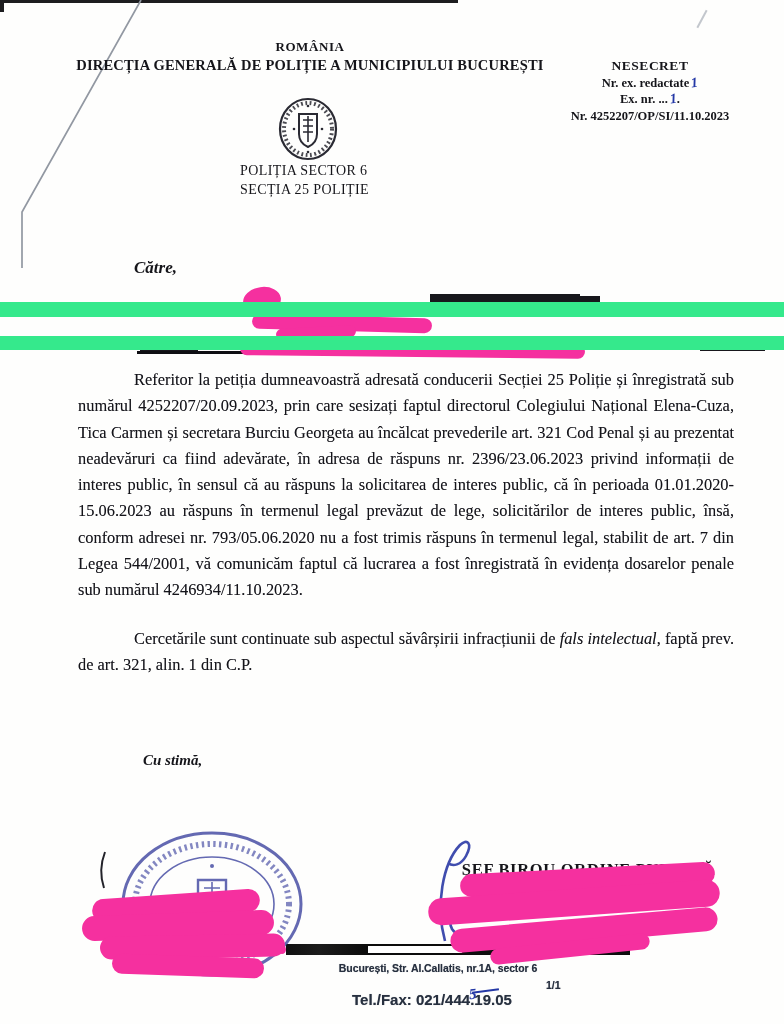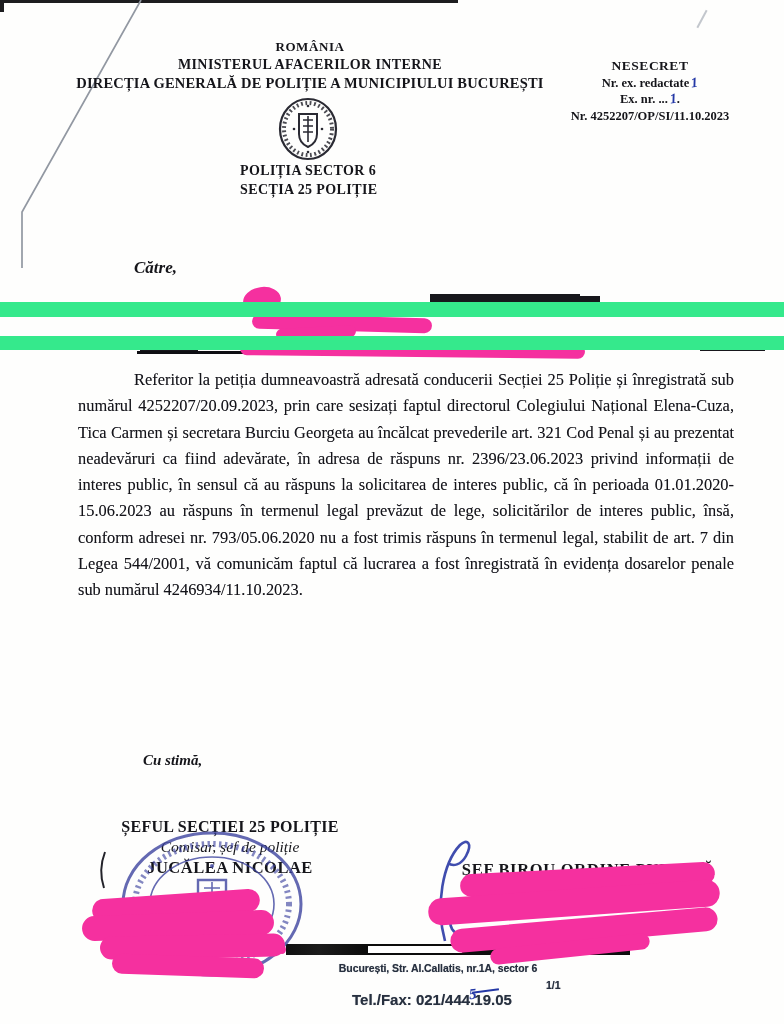--- a/index.html
+++ b/index.html
@@ -12,21 +12,21 @@
   .top-strip{position:absolute;left:0;top:0;width:458px;height:3px;background:#1d1d1f;}
   .corner-nub{position:absolute;left:0;top:0;width:4px;height:12px;background:#1d1d1f;}
   .fold-svg{position:absolute;left:0;top:0;}
   .pen-check{position:absolute;left:701px;top:9px;width:2px;height:20px;background:#c3c7cd;transform:rotate(28deg);}
   
   .header-block{position:absolute;left:40px;top:38px;width:540px;text-align:center;font-weight:bold;line-height:18px;}
   .hdr-country{font-size:13px;letter-spacing:.6px;}
   .hdr-ministry{font-size:14px;letter-spacing:.4px;}
   .hdr-directorate{font-size:14.5px;letter-spacing:.2px;}
   .crest{position:absolute;left:277px;top:96px;}
-  .unit-block{position:absolute;left:240px;top:161px;font-weight:bold;font-size:14px;line-height:19px;letter-spacing:.4px;}
+  .unit-block{position:absolute;left:240px;top:161px;font-weight:normal;font-size:14px;line-height:19px;letter-spacing:.4px;}
   
   .class-block{position:absolute;left:525px;top:58px;width:250px;text-align:center;font-weight:bold;font-size:12.5px;line-height:16.5px;}
   .class-level{font-size:13.5px;letter-spacing:.5px;}
   .class-city{font-size:12px;}
   .hand-blue{display:inline-block;color:#2438a6;font-style:italic;font-size:14px;font-weight:bold;transform:rotate(-8deg);margin-left:2px;}
   
   .salutation{position:absolute;left:134px;top:258px;font-weight:bold;font-style:italic;font-size:17px;}
   .body-par{position:absolute;left:78px;width:656px;font-size:16.4px;line-height:26.3px;text-align:justify;text-indent:56px;color:#14141a;text-shadow:0 0 .4px rgba(10,10,20,.35);}
   .p1{top:367px;}
   .p2{top:626px;}
@@ -71,21 +71,20 @@
 
   <div class="top-strip"></div>
   <div class="corner-nub"></div>
   <svg class="fold-svg" width="170" height="275">
     <path d="M141 0 L22 212 L22 268" fill="none" stroke="#9298a2" stroke-width="1.7"></path>
   </svg>
   <div class="pen-check"></div>
 
   <div class="header-block">
     <div class="hdr-country">ROMÂNIA</div>
-    <div class="hdr-ministry">MINISTERUL AFACERILOR INTERNE</div>
     <div class="hdr-directorate">DIRECȚIA GENERALĂ DE POLIȚIE A MUNICIPIULUI BUCUREȘTI</div>
   </div>
 
   <svg class="crest" width="62" height="66" viewBox="0 0 62 66">
     <ellipse cx="31" cy="33" rx="28" ry="30" fill="none" stroke="#2a2a33" stroke-width="2.2"></ellipse>
     <ellipse cx="31" cy="33" rx="24" ry="26" fill="none" stroke="#2a2a33" stroke-width="4" stroke-dasharray="1.8 2.6" opacity=".85"></ellipse>
     <path d="M22 18 h18 v20 q0 9 -9 13 q-9 -4 -9 -13 Z" fill="none" stroke="#2a2a33" stroke-width="2"></path>
     <path d="M26 24 h10 M26 30 h10 M26 36 h10 M31 20 v26" stroke="#2a2a33" stroke-width="1.6"></path>
     <circle cx="17" cy="33" r="1.3" fill="#2a2a33"></circle>
       <circle cx="45" cy="33" r="1.3" fill="#2a2a33"></circle>
@@ -116,28 +115,24 @@
 
   <div class="pink" style="left:243px;top:287px;width:38px;height:27px;border-radius:50%;transform:rotate(-8deg);"></div>
   <div class="pink" style="left:252px;top:316px;width:180px;height:15px;border-radius:10px;transform:rotate(1.5deg);"></div>
   <div class="pink" style="left:276px;top:327px;width:80px;height:12px;border-radius:8px;transform:rotate(-3deg);"></div>
   <div class="pink" style="left:240px;top:343px;width:345px;height:14px;border-radius:9px;transform:rotate(.6deg);"></div>
 
   <div class="green-bar bar1"></div>
   <div class="green-bar bar2"></div>
 
   <div class="body-par p1">Referitor la petiția dumneavoastră adresată conducerii Secției 25 Poliție și înregistrată sub numărul 4252207/20.09.2023, prin care sesizați faptul directorul Colegiului Național Elena-Cuza, Tica Carmen și secretara Burciu Georgeta au încălcat prevederile art. 321 Cod Penal și au prezentat neadevăruri ca fiind adevărate, în adresa de răspuns nr. 2396/23.06.2023 privind informații de interes public, în sensul că au răspuns la solicitarea de interes public, că în perioada 01.01.2020-15.06.2023 au răspuns în termenul legal prevăzut de lege, solicitărilor de interes public, însă, conform adresei nr. 793/05.06.2020 nu a fost trimis răspuns în termenul legal, stabilit de art. 7 din Legea 544/2001, vă comunicăm faptul că lucrarea a fost înregistrată în evidența dosarelor penale sub numărul 4246934/11.10.2023.</div>
+  <div class="body-par p2"><span>Cercetările sunt continuate sub aspectul săvârșirii infracțiunii de </span><i>fals intelectual</i><span>, faptă prev. de art. 321, alin. 1 din C.P.</span></div>
 
   <div class="closing">Cu stimă,</div>
 
-  <div class="sig-left">
-    <div class="sig-title">ȘEFUL SECȚIEI 25 POLIȚIE</div>
-    <div class="sig-rank">Comisar, șef de poliție</div>
-    <div class="sig-name">JUCĂLEA NICOLAE</div>
-  </div>
   <div class="sig-right">
     <div class="sig-title-r">ȘEF BIROU ORDINE PUBLICĂ</div>
     <div class="sig-rank">Subcomisar de poliție</div>
   </div>
 
   <svg class="stamp-svg" width="205" height="150" viewBox="0 0 205 150">
     <ellipse cx="102" cy="76" rx="89" ry="71" fill="none" stroke="#39409d" stroke-width="3"></ellipse>
     <ellipse cx="102" cy="76" rx="77" ry="60" fill="none" stroke="#39409d" stroke-width="6" stroke-dasharray="2.4 3.4" opacity=".8"></ellipse>
     <ellipse cx="102" cy="76" rx="62" ry="47" fill="none" stroke="#39409d" stroke-width="1.6"></ellipse>
     <path d="M88 52 h28 v30 q0 13 -14 19 q-14 -6 -14 -19 Z" fill="none" stroke="#39409d" stroke-width="2.4"></path>

